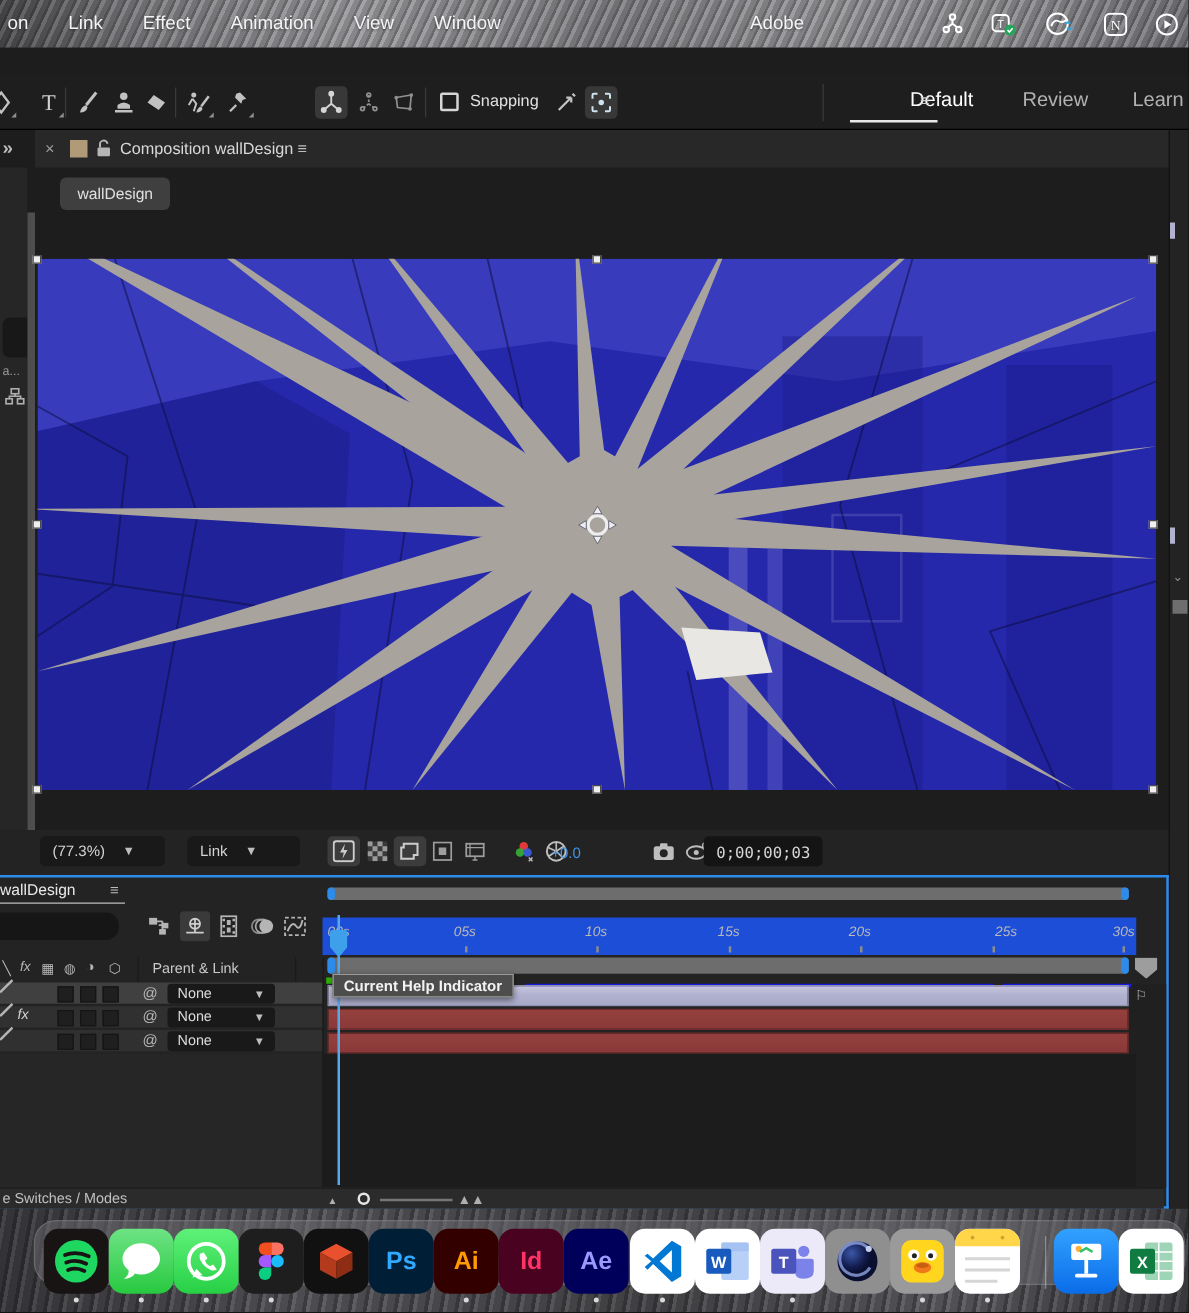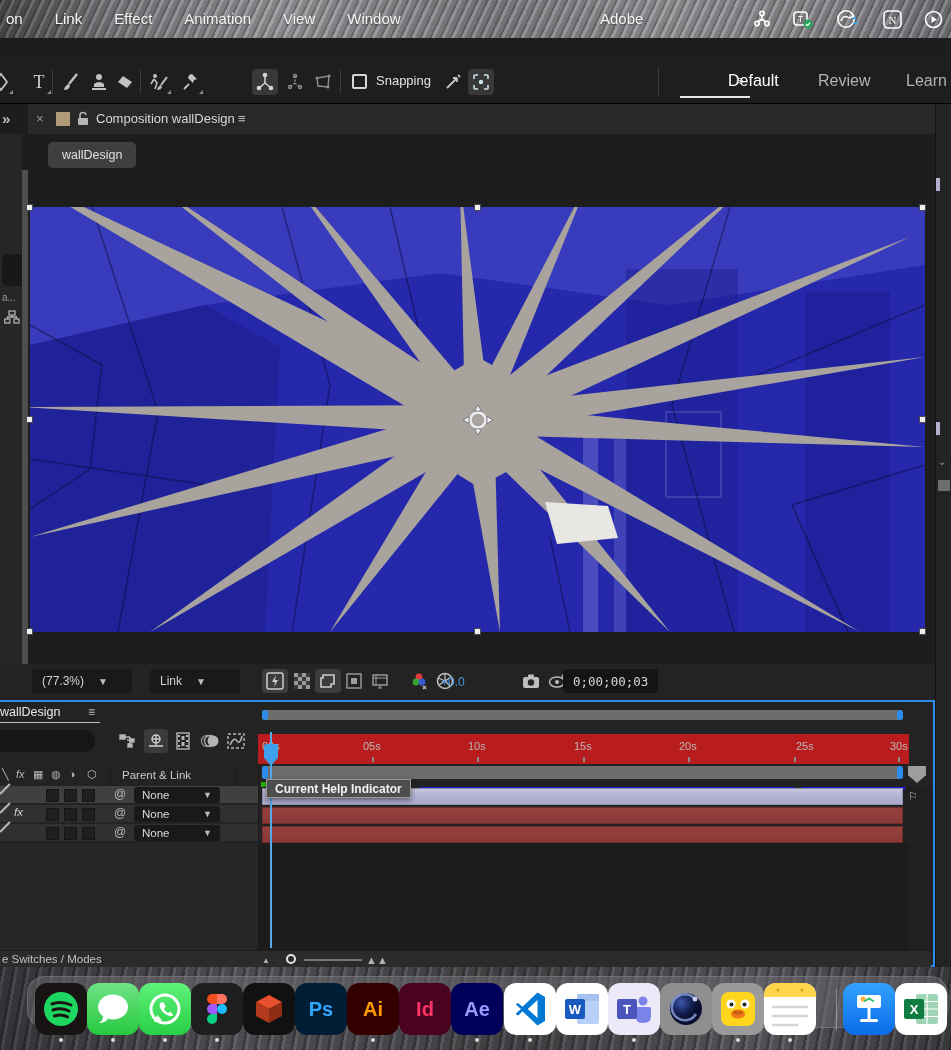--- a/index.html
+++ b/index.html
@@ -84,21 +84,21 @@
   
   #timeline{ left:0; top:700px; width:935px; height:267px; background:#232323;
     border-top:2px solid #2d8ceb; border-right:2px solid #2d8ceb; border-bottom:2px solid #2d8ceb; }
   #tl-tab{ position:absolute; left:0px; top:3px; color:#e8e8e8; font-size:12.5px; }
   #tl-tab-menu{ position:absolute; left:88px; top:3px; color:#bdbdbd; font-size:12px; }
   #tl-tab-underline{ position:absolute; left:0; top:20px; width:100px; height:1px; background:#bdbdbd; }
   #tl-search{ position:absolute; left:-20px; top:28px; width:115px; height:22px; background:#161616; border-radius:10px; }
   .tl-tool{ position:absolute; top:27px; width:24px; height:24px; display:flex; align-items:center; justify-content:center; border-radius:3px; }
   .tl-tool.selbg{ background:#3a3a3a; }
 
-  #ruler{ position:absolute; left:258px; top:32px; width:651px; height:30px; background:#b91c1c; }
+  #ruler{ position:absolute; left:258px; top:32px; width:651px; height:30px; background:#1d4ed8;font-style:italic; }
   .ruler-label{ position:absolute; top:6px; color:#b9b9b9; font-size:11px; }
   .ruler-tick{ position:absolute; top:23px; width:2px; height:5px; background:#8c8c8c; }
 
   .hbar{ position:absolute; background:#6d6d6d; border-radius:3px; }
   .hbar .cap{ position:absolute; top:0; width:6px; height:100%; background:#2d8ceb; border-radius:3px; }
 
   #cti-line{ position:absolute; left:270px; top:30px; width:2px; height:216px; background:#57a8e8; }
   #cti-head{ position:absolute; left:264px; top:42px; width:14px; height:22px; background:#3ea0ea;
     clip-path:polygon(0 0,100% 0,100% 62%,50% 100%,0 62%); border-radius:2px; }
 

